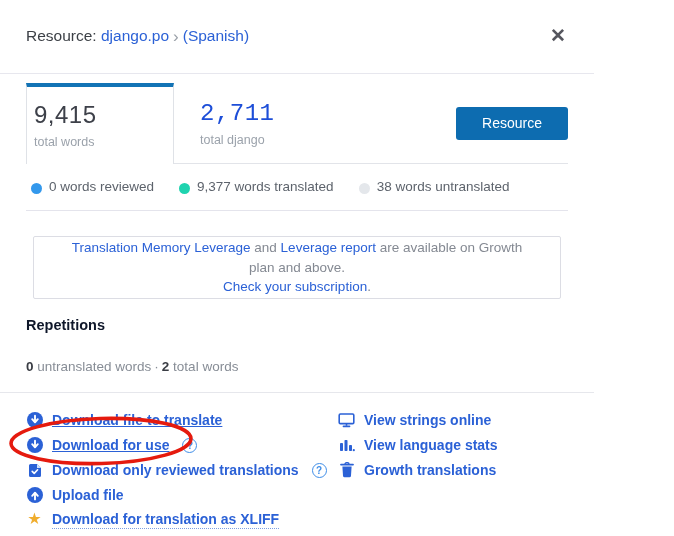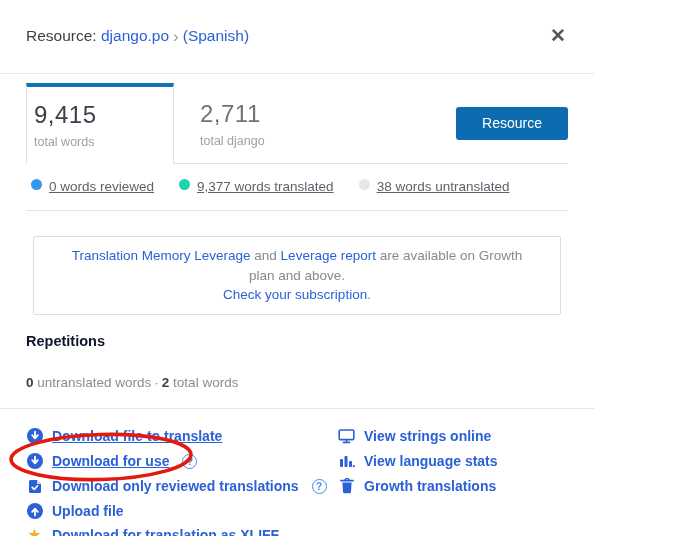--- a/index.html
+++ b/index.html
@@ -33,42 +33,42 @@
     border-top: 4px solid #1273b5;
     border-left: 1px solid #dfe2e7;
     border-right: 1px solid #dfe2e7;
     margin-bottom: -1px; background: #fff;
     padding: 14px 24px 15px 7px;
     min-width: 148px;
     cursor: default;
   }
   .stat-tab.inactive { margin-left: 2px; cursor: pointer; }
   .stat-value { font-size: 24px; color: #3d4049; letter-spacing: 0.5px; }
-  .stat-tab.inactive .stat-value { color: #737373; }
+  .stat-tab.inactive .stat-value { color: #1d4ed8; font-family: Liberation Mono, monospace; }
   .stat-label { font-size: 12.5px; color: #9ba2ab; margin-top: 6px; }
   .translate-btn {
     margin-left: auto; align-self: center;
     background: #0d6cb0; color: #fff; border: none; border-radius: 3px;
     font-size: 14px; font-family: inherit;
     padding: 8px 26px; height: 33px; cursor: pointer;
   }
 
   
   .legend { display: flex; align-items: center; gap: 25px; margin: 15px 26px 0 31px; }
-  .legend-item { display: flex; align-items: flex-start; gap: 7px; font-size: 13.5px; color: #5d636c; text-decoration: underline; }
+  .legend-item { display: flex; align-items: flex-end; gap: 7px; font-size: 13.5px; color: #5d636c; }
   .legend-dot { width: 11px; height: 11px; border-radius: 50%; flex: 0 0 auto; }
 
   .divider-inset { border: none; border-top: 1px solid #e4e4ec; margin: 16px 26px 0 26px; }
   .divider-full  { border: none; border-top: 1px solid #e6e7ec; margin: 18px 0 0 0; }
 
   
   .notice-box {
     margin: 25px 33px 0 33px;
     border: 1px solid #dcdde4; border-radius: 2px;
-    padding: 9px 30px; text-align: center;
+    padding: 1px 30px; text-align: center;
     font-size: 13.5px; line-height: 1.45; color: #848992;
   }
   .notice-box a { color: #2b61d6; text-decoration: none; cursor: pointer; }
 
   
   .repetitions { margin: 18px 26px 0 26px; }
   .rep-title { font-size: 14.5px; font-weight: bold; color: #0f172a; }
   .rep-line { margin-top: 26px; font-size: 13.5px; color: #878d96; }
   .rep-line b { color: #3a3d44; }
   .rep-dot { padding: 0 3px; }

